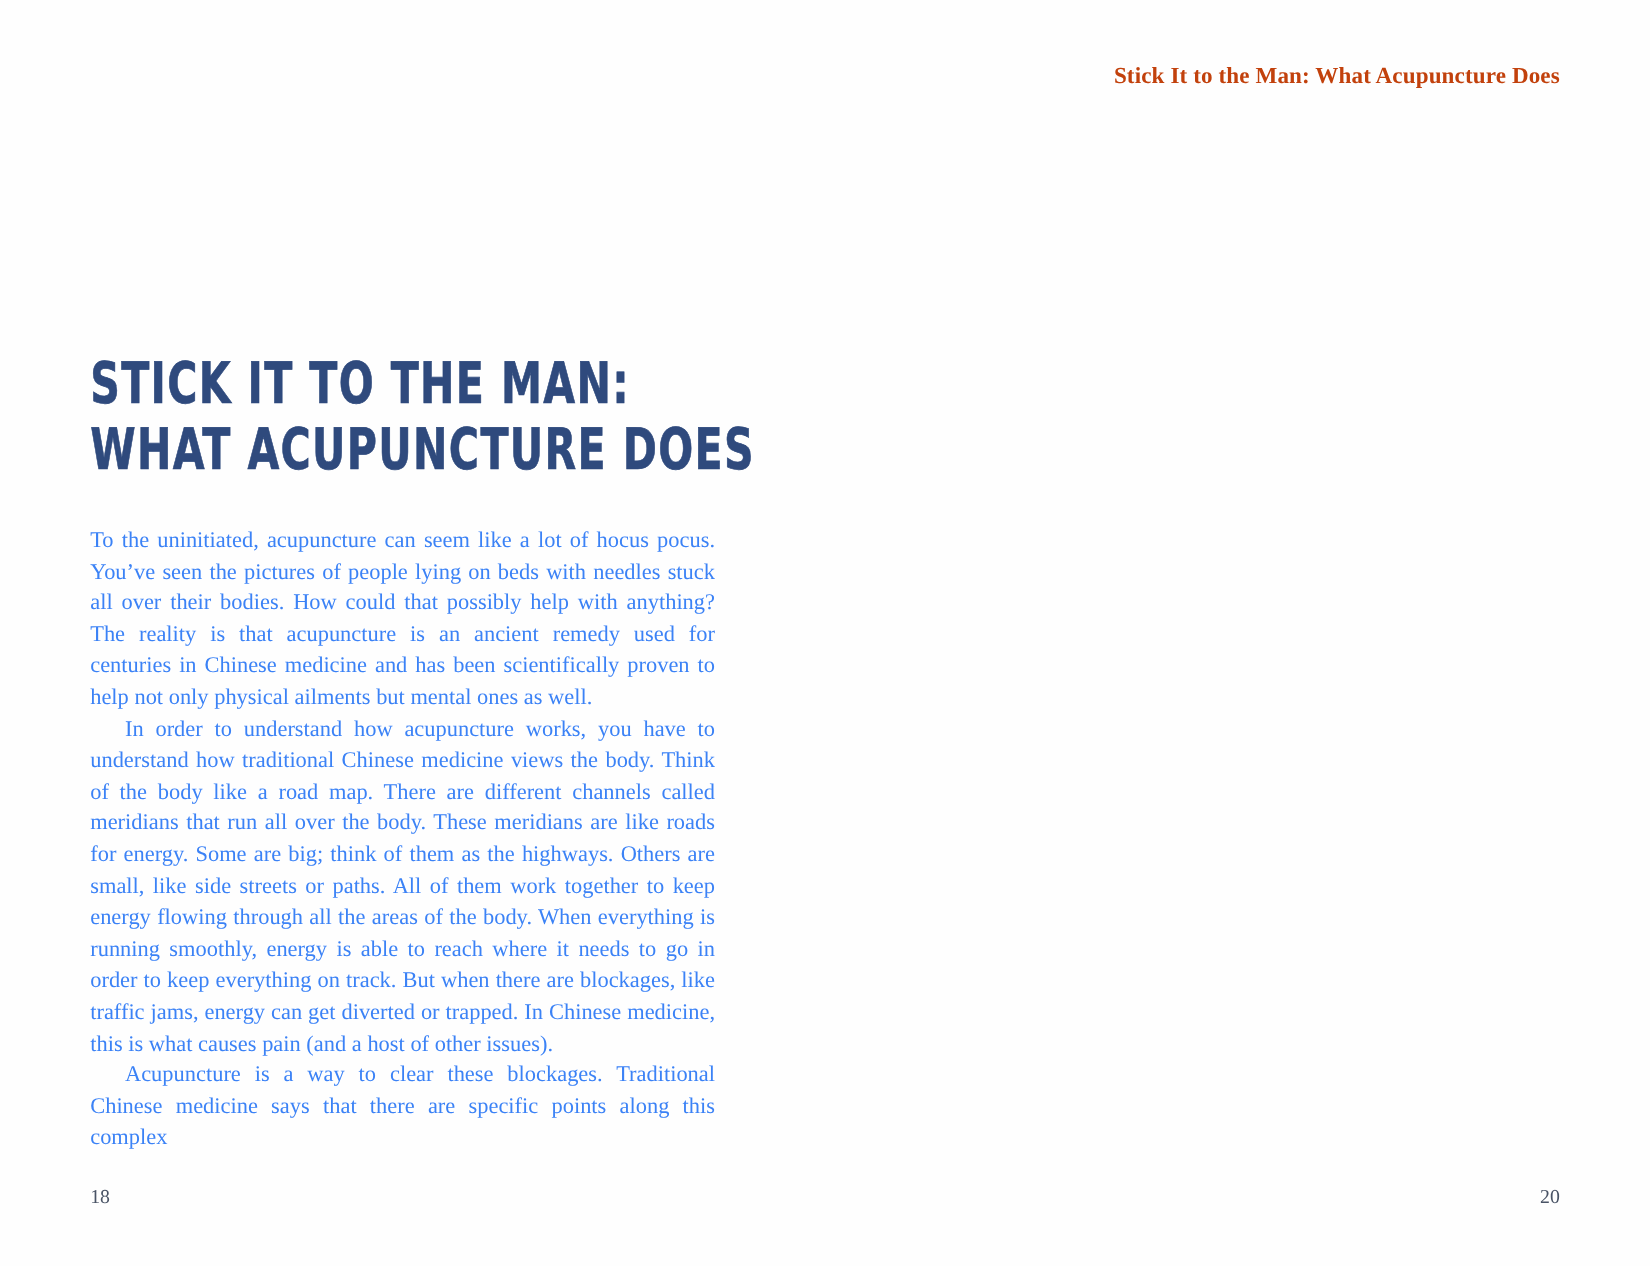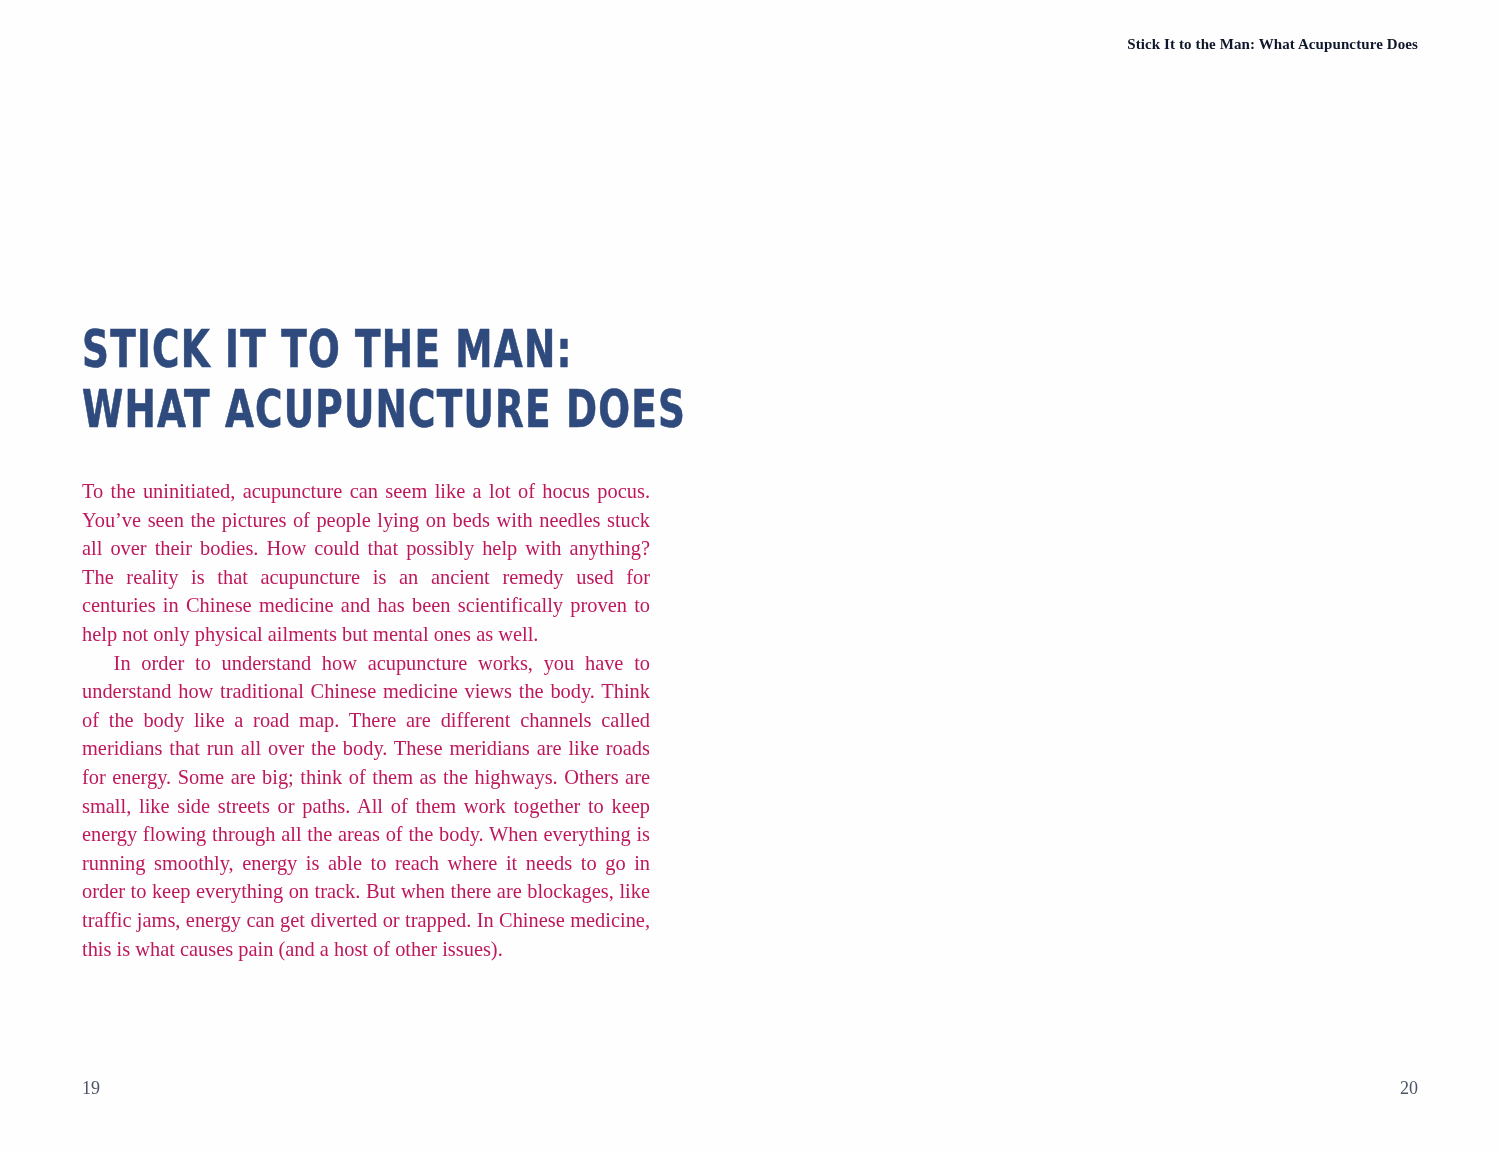--- a/index.html
+++ b/index.html
@@ -34,25 +34,25 @@
   
   .page-left {
     padding: 0 100px 0 82px;
   }
   .page-right {
     padding: 0 82px 0 100px;
   }
 
   .runhead {
     position: absolute;
-    top: 36px;
+    top: 56px;
     right: 82px;
-    font-size: 15px;
+    font-size: 21px;
     letter-spacing: 0.1px;
-    color: #0f172a;
+    color: #c2410c;
     font-weight: 600;
     white-space: nowrap;
     font-family: "Liberation Serif", "DejaVu Serif", serif;
   }
 
   .chapter-title {
     position: absolute;
     top: 320px;
     left: 82px;
     width: 600px;
@@ -69,21 +69,21 @@
   }
   .chapter-title .tline { display: block; white-space: nowrap; }
 
   .body-col {
     position: absolute;
     width: 568px;
     font-size: 20.4px;
     line-height: 28.6px;
     text-align: justify;
     text-justify: inter-word;
-    color: #be185d;
+    color: #3b82f6;
     hyphens: none;
   }
   .page-left .body-col {
     left: 82px;
     top: 477px;
   }
 
   .body-col p {
     margin: 0;
     text-indent: 0;
@@ -116,23 +116,24 @@
   <div class="page page-left">
 
     <div class="chapter-title">
       <span class="tline">STICK IT TO THE MAN:</span>
       <span class="tline">WHAT ACUPUNCTURE DOES</span>
     </div>
 
     <div class="body-col">
       <p>To the uninitiated, acupuncture can seem like a lot of hocus pocus. You’ve seen the pictures of people lying on beds with needles stuck all over their bodies. How could that possibly help with anything? The reality is that acupuncture is an ancient remedy used for centuries in Chinese medicine and has been scientifically proven to help not only physical ailments but mental ones as well.</p>
       <p class="ind">In order to understand how acupuncture works, you have to understand how traditional Chinese medicine views the body. Think of the body like a road map. There are different channels called meridians that run all over the body. These meridians are like roads for energy. Some are big; think of them as the highways. Others are small, like side streets or paths. All of them work together to keep energy flowing through all the areas of the body. When everything is running smoothly, energy is able to reach where it needs to go in order to keep everything on track. But when there are blockages, like traffic jams, energy can get diverted or trapped. In Chinese medicine, this is what causes pain (and a host of other issues).</p>
+      <p class="ind">Acupuncture is a way to clear these blockages. Traditional Chinese medicine says that there are specific points along this complex</p>
     </div>
 
-    <div class="folio">19</div>
+    <div class="folio">18</div>
   </div>
 
   <div class="page page-right">
 
     <div class="runhead">Stick It to the Man: What Acupuncture Does</div>
 
     <div class="folio">20</div>
   </div>
 
 </div>

